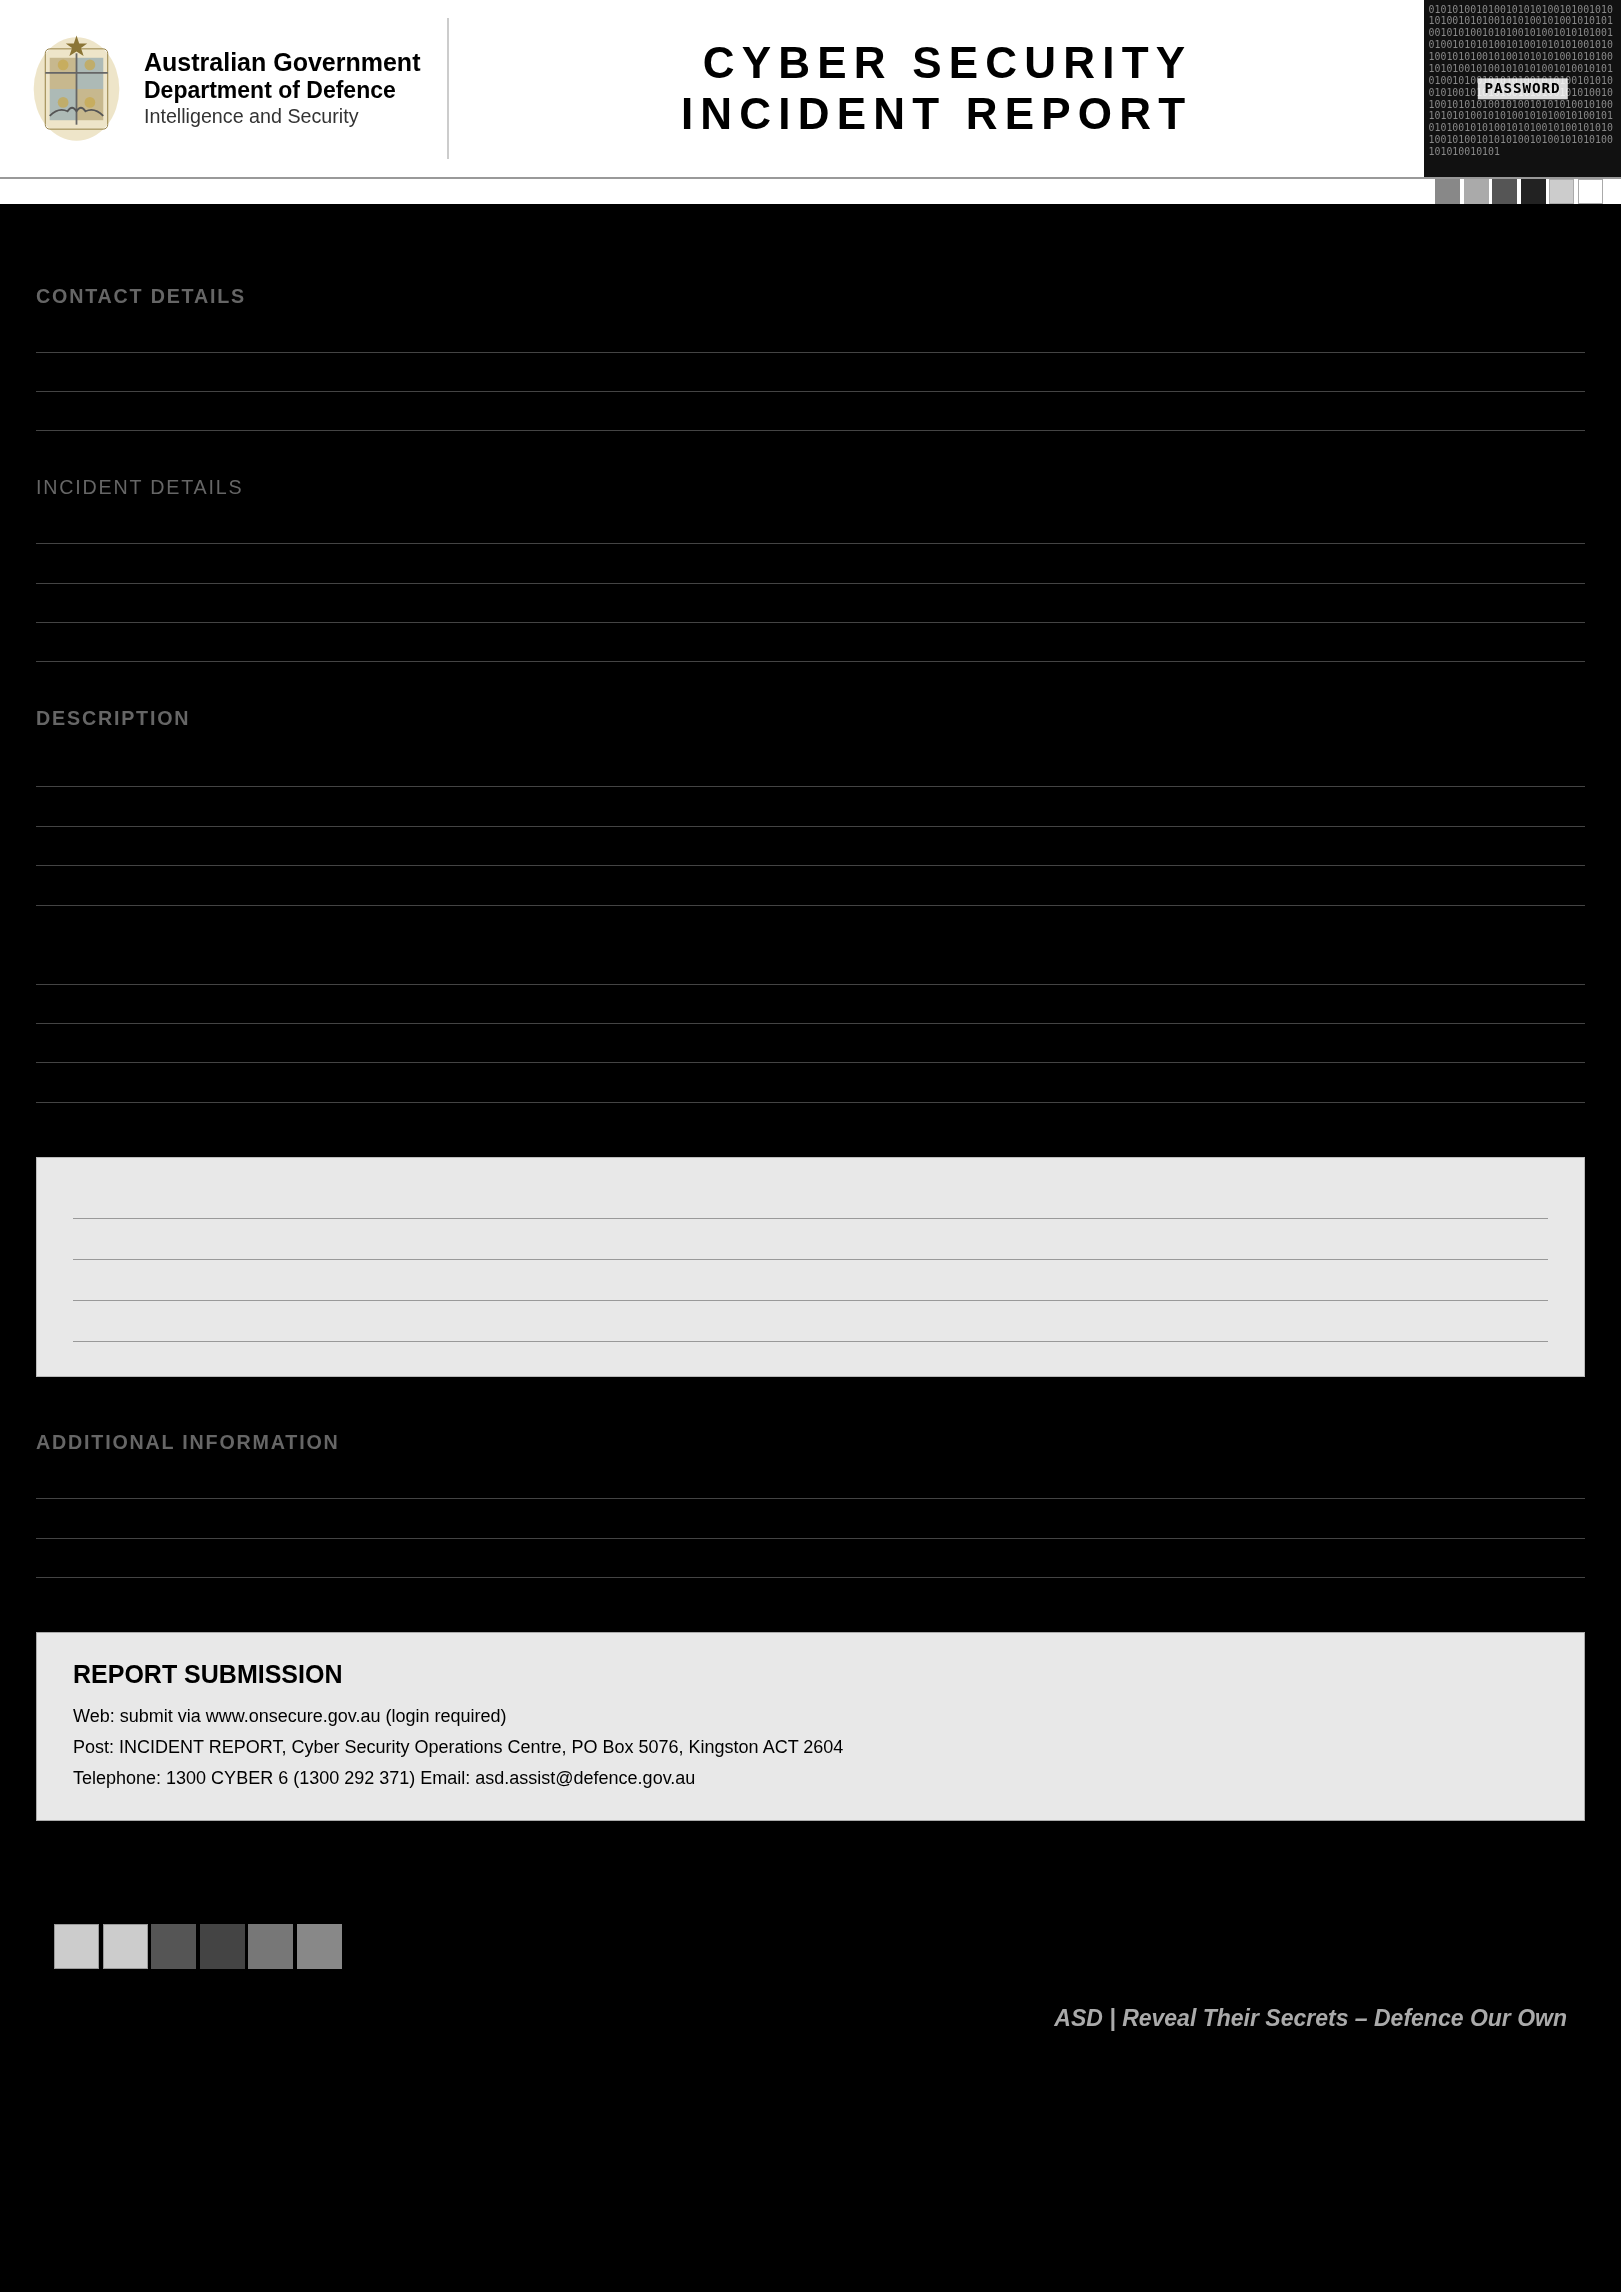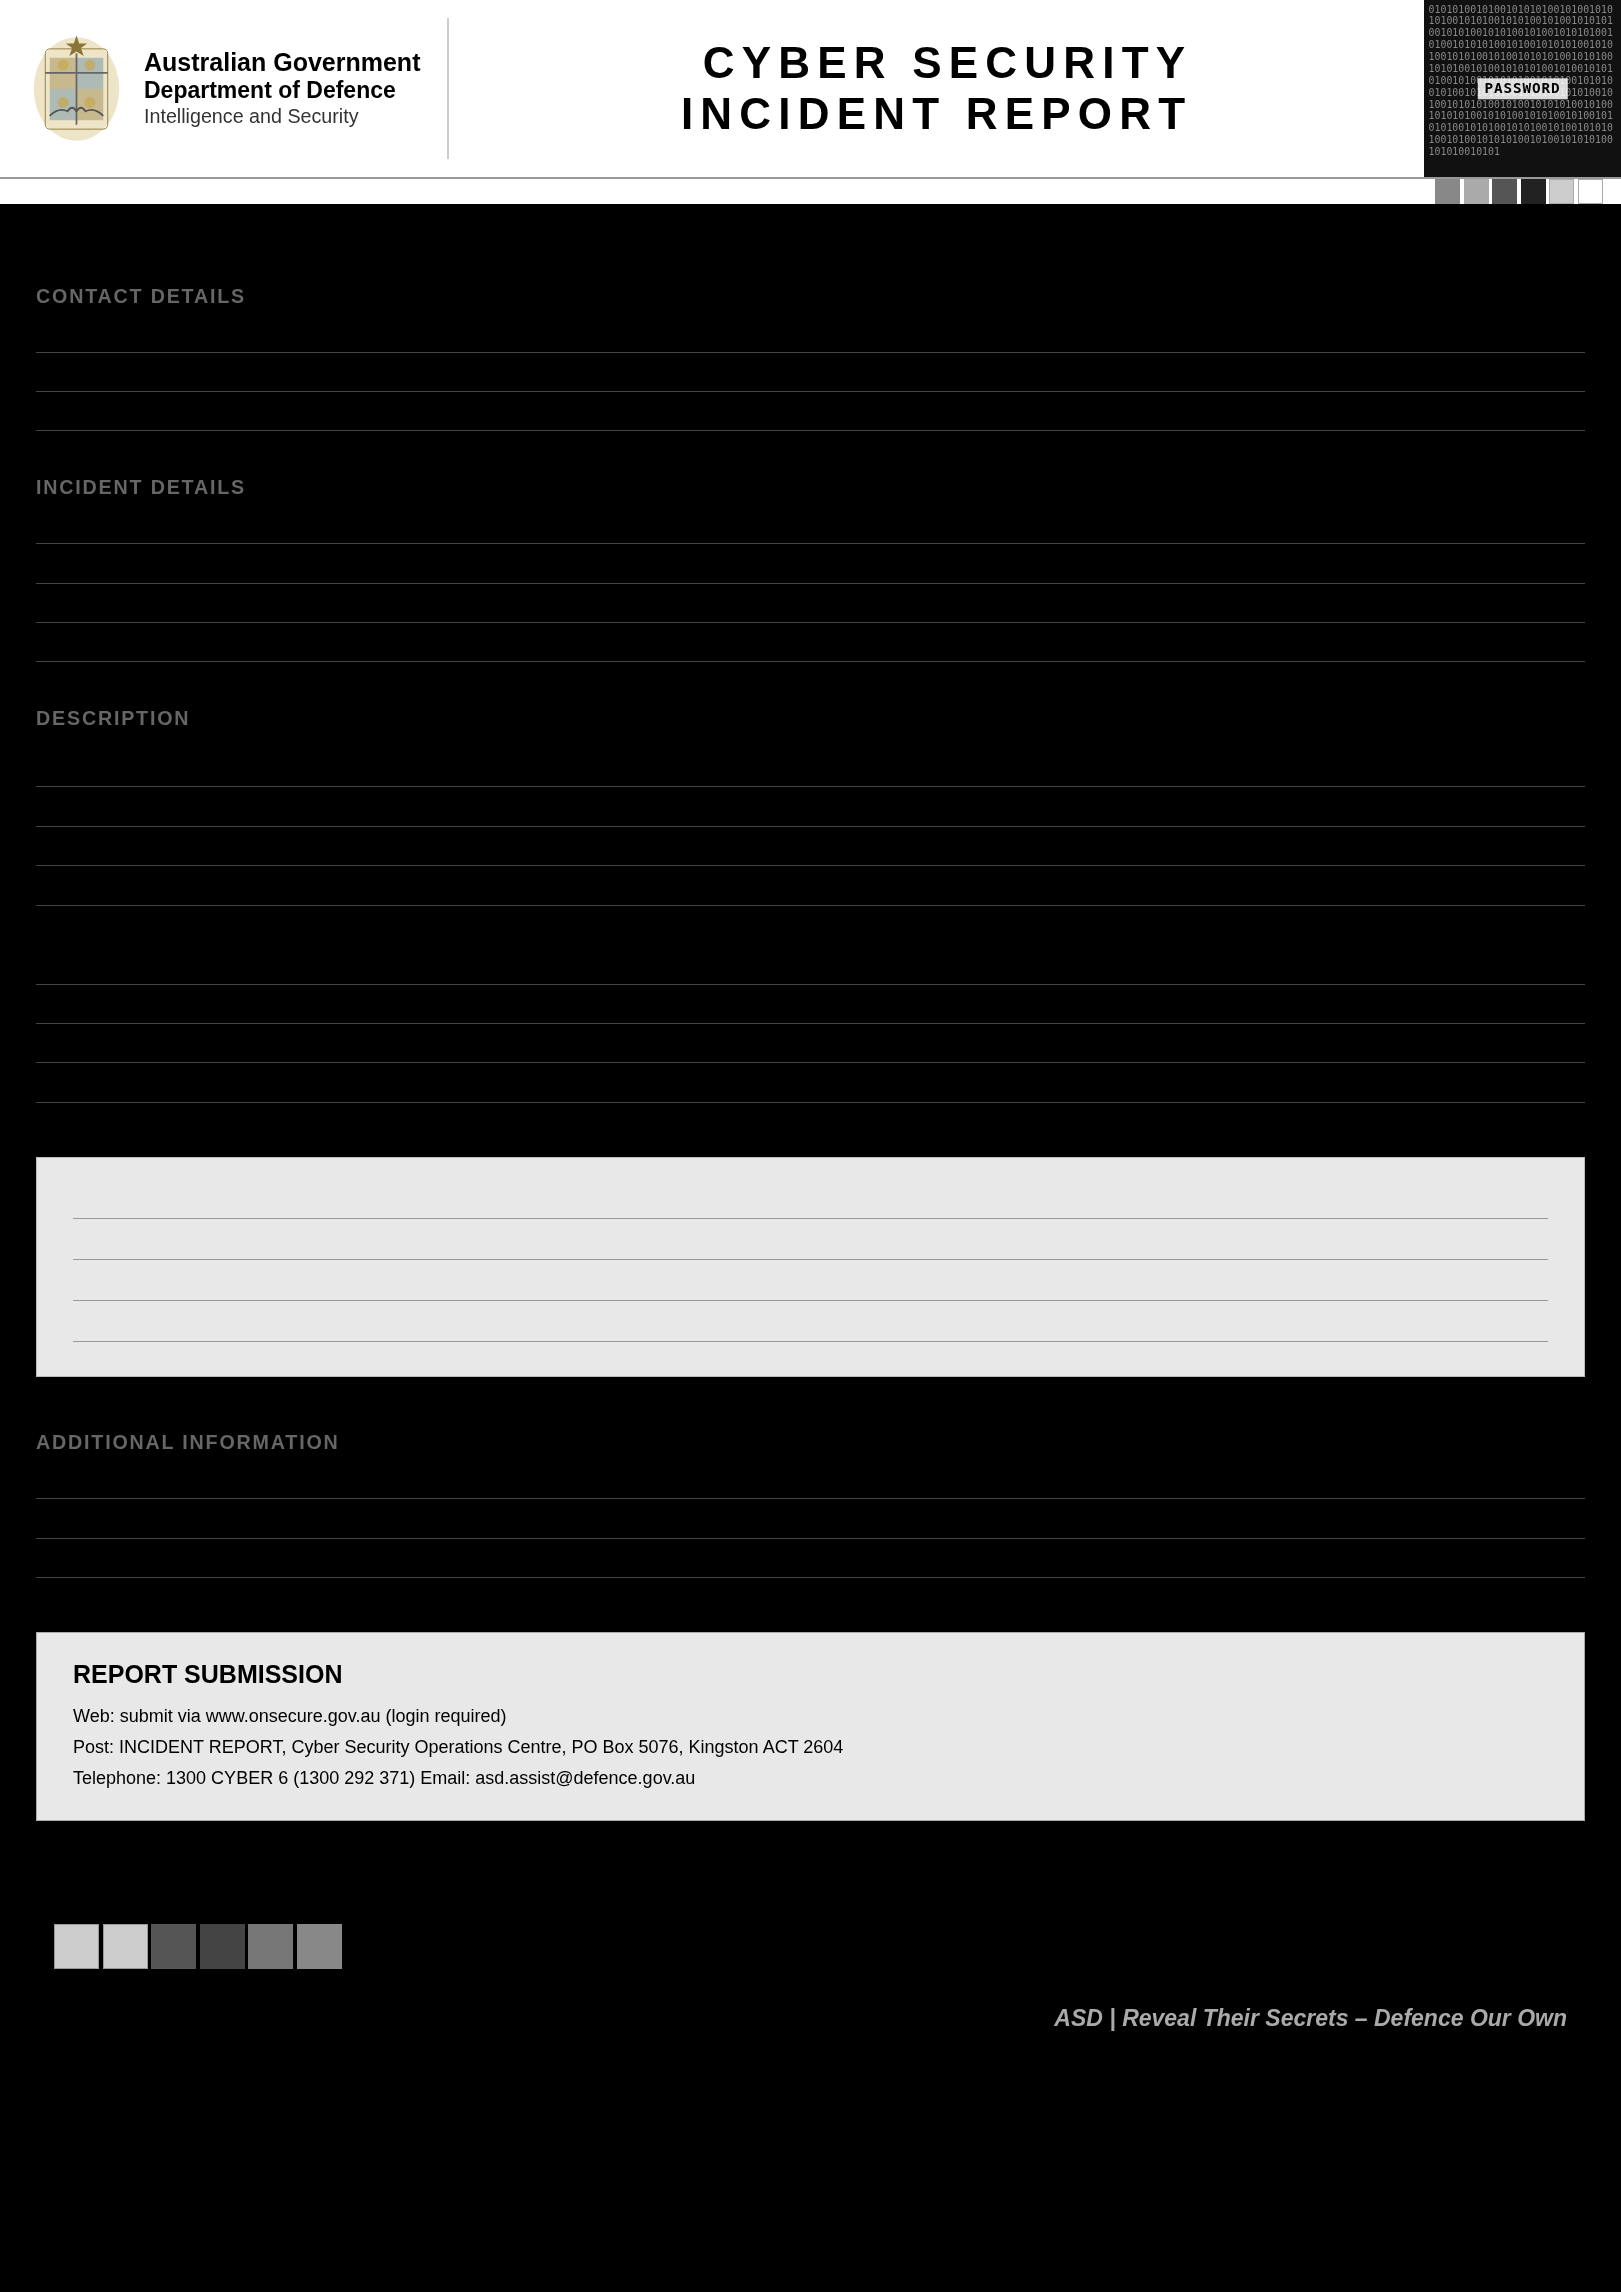--- a/index.html
+++ b/index.html
@@ -311,21 +311,21 @@
 <div class="main-content">
 
   <div class="section-group">
     <div class="section-label" style="color:#666; font-size:19.7px; font-weight:bold; letter-spacing:1.8px; margin-bottom:10.7px;">CONTACT DETAILS</div>
     <div class="form-line" style="border-bottom:0.9px solid #444; height:34px;"></div>
     <div class="form-line" style="border-bottom:0.9px solid #444; height:34px;"></div>
     <div class="form-line" style="border-bottom:0.9px solid #444; height:34px;"></div>
   </div>
 
   <div class="section-group">
-    <div class="section-label" style="color:#666; font-size:19.7px; font-weight:bold; letter-spacing:1.8px; margin-bottom:10.7px;">INCIDENT DETAILS</div>
+    <div class="section-label" style="color:#666; font-size:19.7px; font-weight:normal; letter-spacing:1.8px; margin-bottom:10.7px;">INCIDENT DETAILS</div>
     <div class="form-line" style="border-bottom:0.9px solid #444; height:34px;"></div>
     <div class="form-line" style="border-bottom:0.9px solid #444; height:34px;"></div>
     <div class="form-line" style="border-bottom:0.9px solid #444; height:34px;"></div>
     <div class="form-line" style="border-bottom:0.9px solid #444; height:34px;"></div>
   </div>
 
   <div class="section-group">
     <div class="section-label" style="color:#666; font-size:19.7px; font-weight:bold; letter-spacing:1.8px; margin-bottom:23px;">DESCRIPTION</div>
     <div class="form-line" style="border-bottom:0.9px solid #444; height:34px;"></div>
     <div class="form-line" style="border-bottom:0.9px solid #444; height:34px;"></div>

